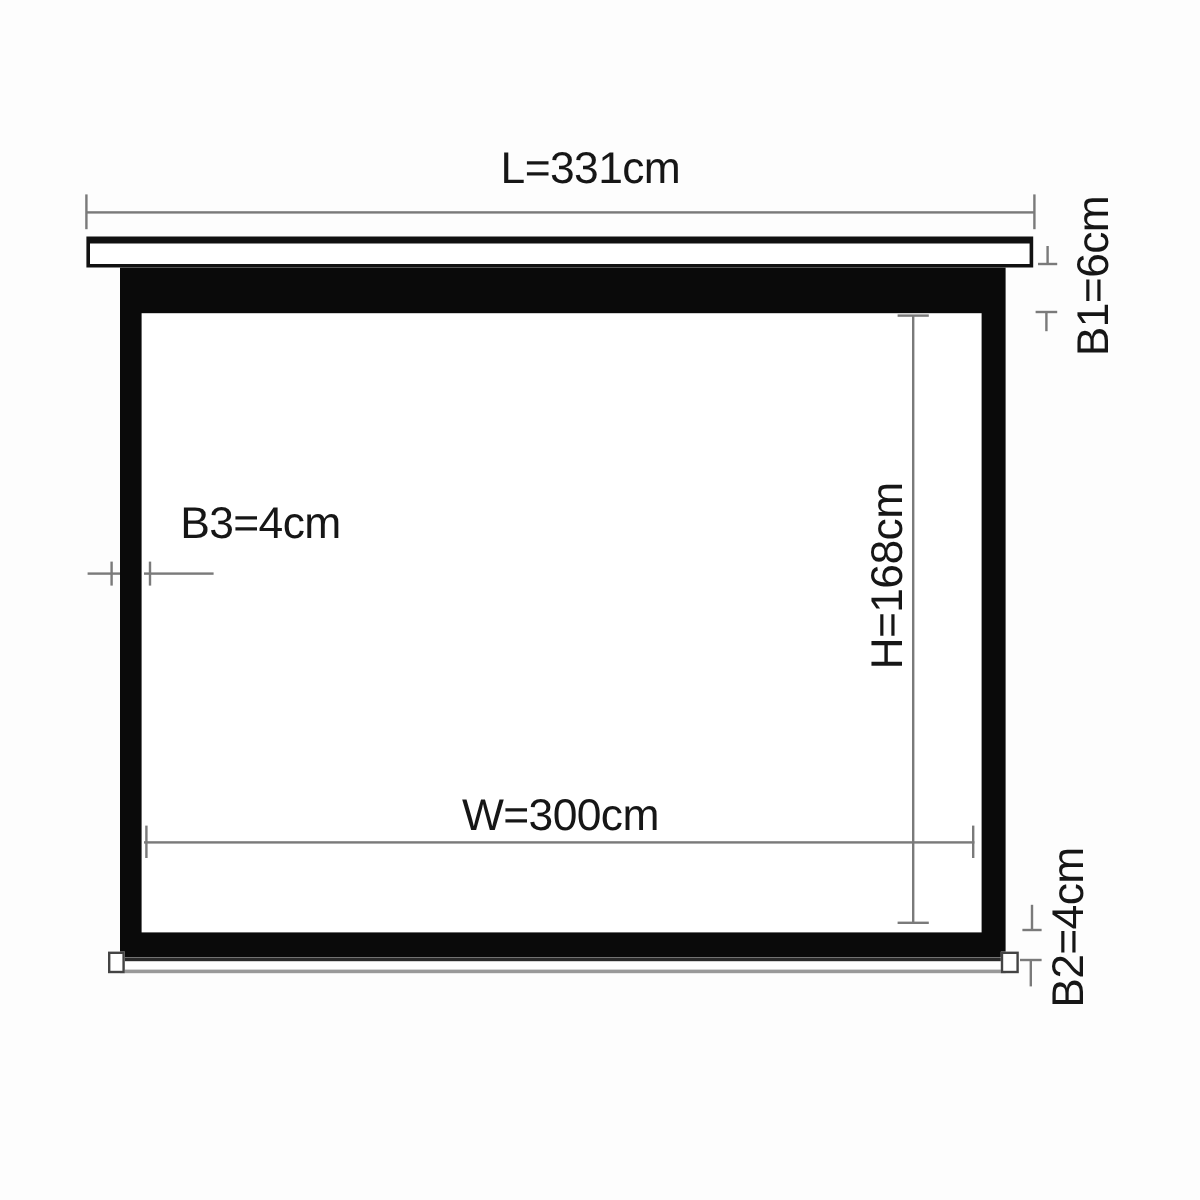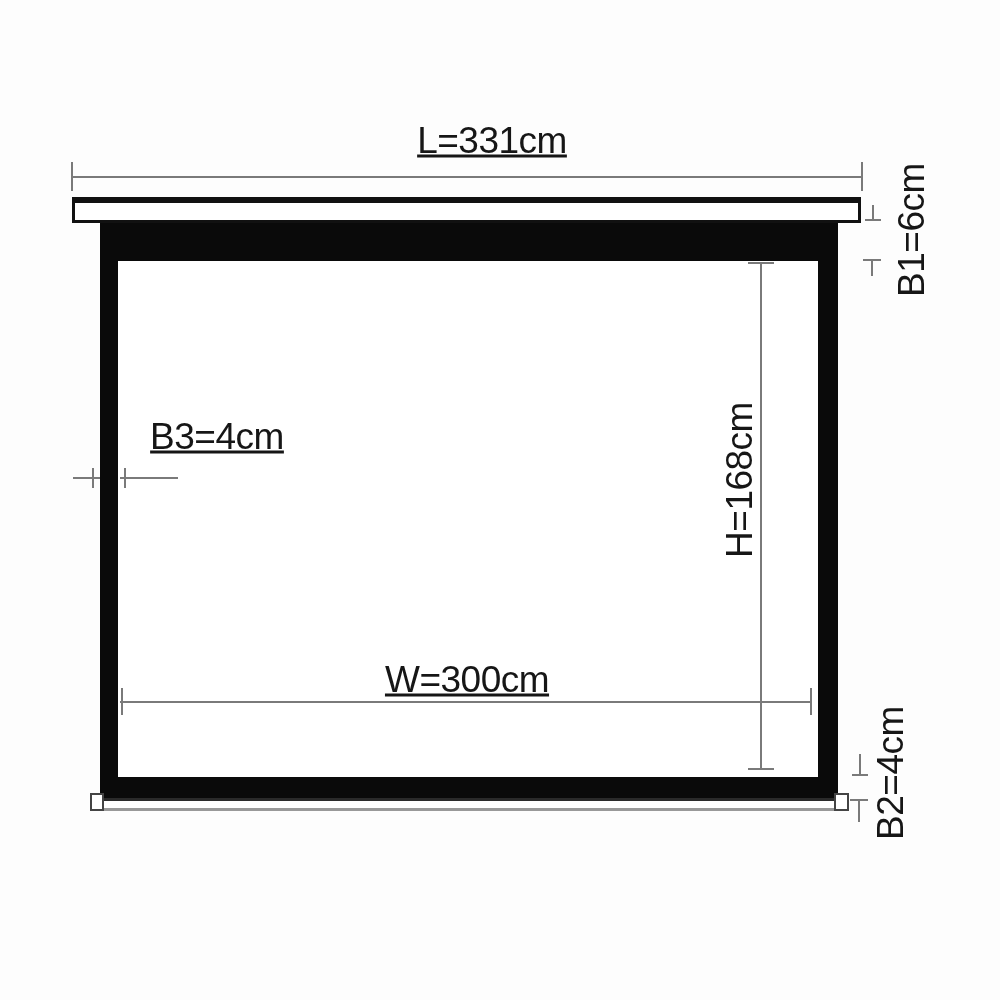--- a/index.html
+++ b/index.html
@@ -14,21 +14,21 @@
   #canvas{
     position:relative;width:1000px;height:1000px;background:var(--background);
     font-family:"Liberation Sans", sans-serif;overflow:hidden;
   }
   .abs{position:absolute;}
   .dimline{position:absolute;background:var(--dimension-line);}
   .dimtext{
     position:absolute;font-size:37px;line-height:1;color:var(--text);
     white-space:nowrap;letter-spacing:-0.5px;
   }
-  .hlabel{transform:translate(-50%,-50%);text-decoration:underline;}
+  .hlabel{transform:translate(-50%,-50%);}
   .vlabel{transform:translate(-50%,-50%) rotate(-90deg);}
 
   
   .housing{
     left:72px;top:197px;width:789px;height:26px;box-sizing:border-box;
     background:var(--screen);
     border-top:6px solid var(--outline);
     border-right:3px solid var(--outline);
     border-bottom:3px solid var(--outline);
     border-left:3px solid var(--outline);

